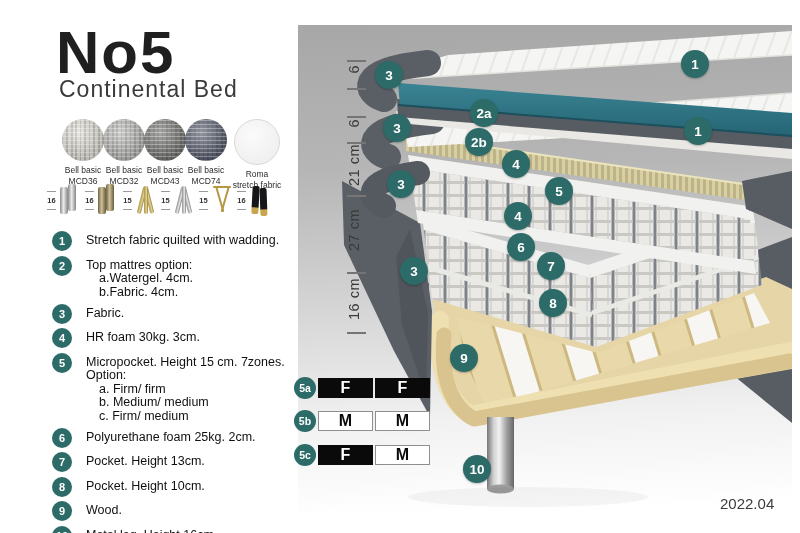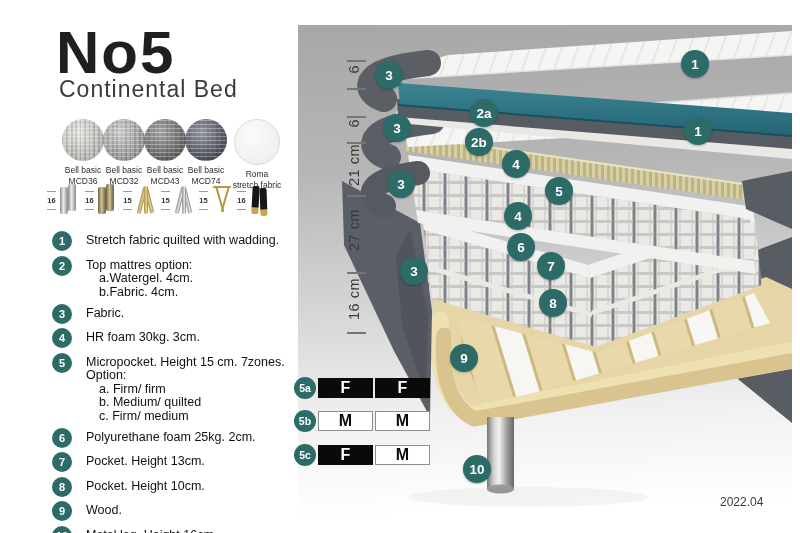--- a/index.html
+++ b/index.html
@@ -61,21 +61,21 @@
   
   .firm-row{position:absolute;left:20px;width:112px;height:20px;display:flex;align-items:flex-end;}
   .firm-circle{position:absolute;left:-24px;top:-1px;width:22px;height:22px;border-radius:50%;
       background:#2c6b68;color:#fff;font-size:10.5px;font-weight:bold;display:flex;
       align-items:center;justify-content:center;}
   .cell{width:55px;height:20px;display:flex;align-items:center;justify-content:center;
       font-size:16px;font-weight:600;}
   .cell.dark{background:#0a0a0a;color:#fff;}
   .cell.light{background:#fff;color:#0a0a0a;border:1px solid #8f8f8f;width:53px;height:18px;}
   .cell+.cell{margin-left:2px;}
-  .version{position:absolute;left:422px;top:470px;font-size:12px;color:#3d3d3d;}
+  .version{position:absolute;left:422px;top:470px;font-size:15px;color:#3d3d3d;}
 </style>
 </head>
 <body>
 
 <div class="left-col">
   <div class="title">No5</div>
   <div class="subtitle">Continental Bed</div>
 
   <div class="swatches">
     <div class="swatch">
@@ -191,21 +191,21 @@
     </div>
     <div class="feat-row">
       <div class="feat-circle">4</div>
       <div class="feat-body">HR foam 30kg. 3cm.</div>
     </div>
     <div class="feat-row">
       <div class="feat-circle">5</div>
       <div class="feat-body">
         <div>Micropocket. Height 15 cm. 7zones. Option:</div>
         <div class="feat-sub">a. Firm/ firm</div>
-        <div class="feat-sub">b. Medium/ quilted</div>
+        <div class="feat-sub">b. Medium/ medium</div>
         <div class="feat-sub">c. Firm/ medium</div>
       </div>
     </div>
     <div class="feat-row">
       <div class="feat-circle">6</div>
       <div class="feat-body">Polyurethane foam 25kg. 2cm.</div>
     </div>
     <div class="feat-row">
       <div class="feat-circle">7</div>
       <div class="feat-body">Pocket. Height 13cm.</div>

